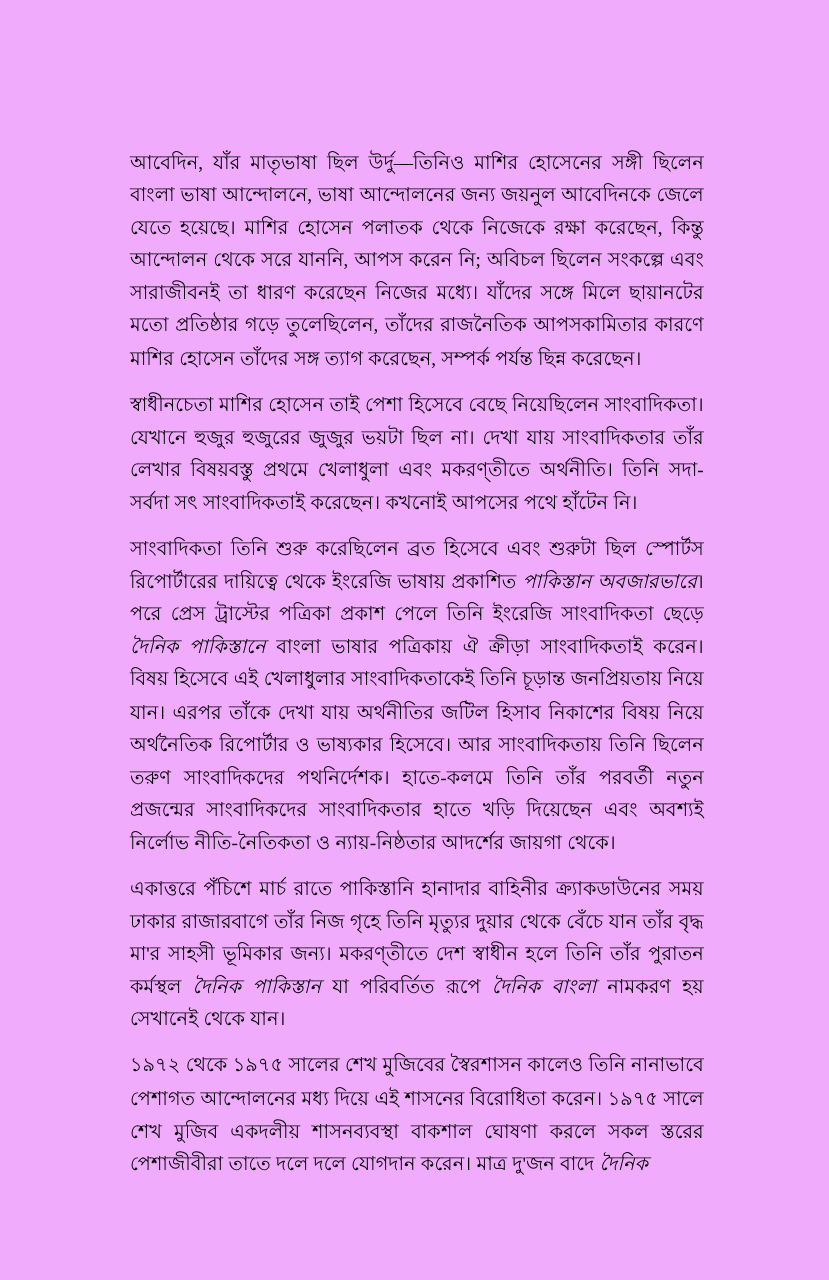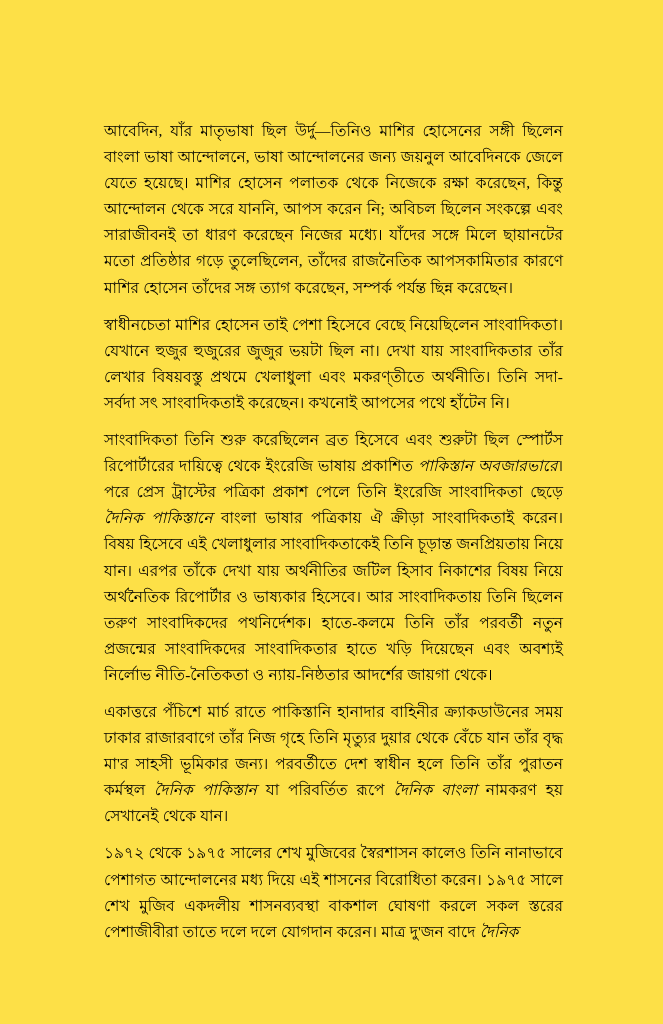--- a/index.html
+++ b/index.html
@@ -9,21 +9,21 @@
     background: #ffffff;
   }
   body {
     font-family: "Liberation Serif", "DejaVu Serif", serif;
     color: #000000;
   }
   .page {
     position: relative;
     width: 663px;
     height: 1024px;
-    background: #fde047;
+    background: #f0abfc;
     overflow: hidden;
     box-sizing: border-box;
   }
   .text-column {
     position: absolute;
     left: 104px;
     top: 118px;
     width: 459px;
   }
   .para {
@@ -48,16 +48,16 @@
 </style>
 </head>
 <body>
 
 <div class="page">
   <div class="text-column" id="body-column">
 
   <p class="para"><span>আবেদিন, যাঁর মাতৃভাষা ছিল উর্দু—তিনিও মাশির হোসেনের সঙ্গী ছিলেন বাংলা ভাষা আন্দোলনে, ভাষা আন্দোলনের জন্য জয়নুল আবেদিনকে জেলে যেতে হয়েছে। মাশির হোসেন পলাতক থেকে নিজেকে রক্ষা করেছেন, কিন্তু আন্দোলন থেকে সরে যাননি, আপস করেন নি; অবিচল ছিলেন সংকল্পে এবং সারাজীবনই তা ধারণ করেছেন নিজের মধ্যে। যাঁদের সঙ্গে মিলে ছায়ানটের মতো প্রতিষ্ঠার গড়ে তুলেছিলেন, তাঁদের রাজনৈতিক আপসকামিতার কারণে মাশির হোসেন তাঁদের সঙ্গ ত্যাগ করেছেন, সম্পর্ক পর্যন্ত ছিন্ন করেছেন।</span></p>
       <p class="para"><span>স্বাধীনচেতা মাশির হোসেন তাই পেশা হিসেবে বেছে নিয়েছিলেন সাংবাদিকতা। যেখানে হুজুর হুজুরের জুজুর ভয়টা ছিল না। দেখা যায় সাংবাদিকতার তাঁর লেখার বিষয়বস্তু প্রথমে খেলাধুলা এবং মকরণ্তীতে অর্থনীতি। তিনি সদা-সর্বদা সৎ সাংবাদিকতাই করেছেন। কখনোই আপসের পথে হাঁটেন নি।</span></p>
       <p class="para"><span>সাংবাদিকতা তিনি শুরু করেছিলেন ব্রত হিসেবে এবং শুরুটা ছিল স্পোর্টস রিপোর্টারের দায়িত্বে থেকে ইংরেজি ভাষায় প্রকাশিত </span><em>পাকিস্তান অবজারভারে</em><span>। পরে প্রেস ট্রাস্টের পত্রিকা প্রকাশ পেলে তিনি ইংরেজি সাংবাদিকতা ছেড়ে </span><em>দৈনিক পাকিস্তানে</em><span> বাংলা ভাষার পত্রিকায় ঐ ক্রীড়া সাংবাদিকতাই করেন। বিষয় হিসেবে এই খেলাধুলার সাংবাদিকতাকেই তিনি চূড়ান্ত জনপ্রিয়তায় নিয়ে যান। এরপর তাঁকে দেখা যায় অর্থনীতির জটিল হিসাব নিকাশের বিষয় নিয়ে অর্থনৈতিক রিপোর্টার ও ভাষ্যকার হিসেবে। আর সাংবাদিকতায় তিনি ছিলেন তরুণ সাংবাদিকদের পথনির্দেশক। হাতে-কলমে তিনি তাঁর পরবর্তী নতুন প্রজন্মের সাংবাদিকদের সাংবাদিকতার হাতে খড়ি দিয়েছেন এবং অবশ্যই নির্লোভ নীতি-নৈতিকতা ও ন্যায়-নিষ্ঠতার আদর্শের জায়গা থেকে।</span></p>
-      <p class="para"><span>একাত্তরে পঁচিশে মার্চ রাতে পাকিস্তানি হানাদার বাহিনীর ক্র্যাকডাউনের সময় ঢাকার রাজারবাগে তাঁর নিজ গৃহে তিনি মৃত্যুর দুয়ার থেকে বেঁচে যান তাঁর বৃদ্ধ মা'র সাহসী ভূমিকার জন্য। পরবর্তীতে দেশ স্বাধীন হলে তিনি তাঁর পুরাতন কর্মস্থল </span><em>দৈনিক পাকিস্তান</em><span> যা পরিবর্তিত রূপে </span><em>দৈনিক বাংলা</em><span> নামকরণ হয় সেখানেই থেকে যান।</span></p>
+      <p class="para"><span>একাত্তরে পঁচিশে মার্চ রাতে পাকিস্তানি হানাদার বাহিনীর ক্র্যাকডাউনের সময় ঢাকার রাজারবাগে তাঁর নিজ গৃহে তিনি মৃত্যুর দুয়ার থেকে বেঁচে যান তাঁর বৃদ্ধ মা'র সাহসী ভূমিকার জন্য। মকরণ্তীতে দেশ স্বাধীন হলে তিনি তাঁর পুরাতন কর্মস্থল </span><em>দৈনিক পাকিস্তান</em><span> যা পরিবর্তিত রূপে </span><em>দৈনিক বাংলা</em><span> নামকরণ হয় সেখানেই থেকে যান।</span></p>
       <p class="para"><span>১৯৭২ থেকে ১৯৭৫ সালের শেখ মুজিবের স্বৈরশাসন কালেও তিনি নানাভাবে পেশাগত আন্দোলনের মধ্য দিয়ে এই শাসনের বিরোধিতা করেন। ১৯৭৫ সালে শেখ মুজিব একদলীয় শাসনব্যবস্থা বাকশাল ঘোষণা করলে সকল স্তরের পেশাজীবীরা তাতে দলে দলে যোগদান করেন। মাত্র দু'জন বাদে </span><em>দৈনিক</em></p>
     </div>
 </div>
 
 </body></html>

